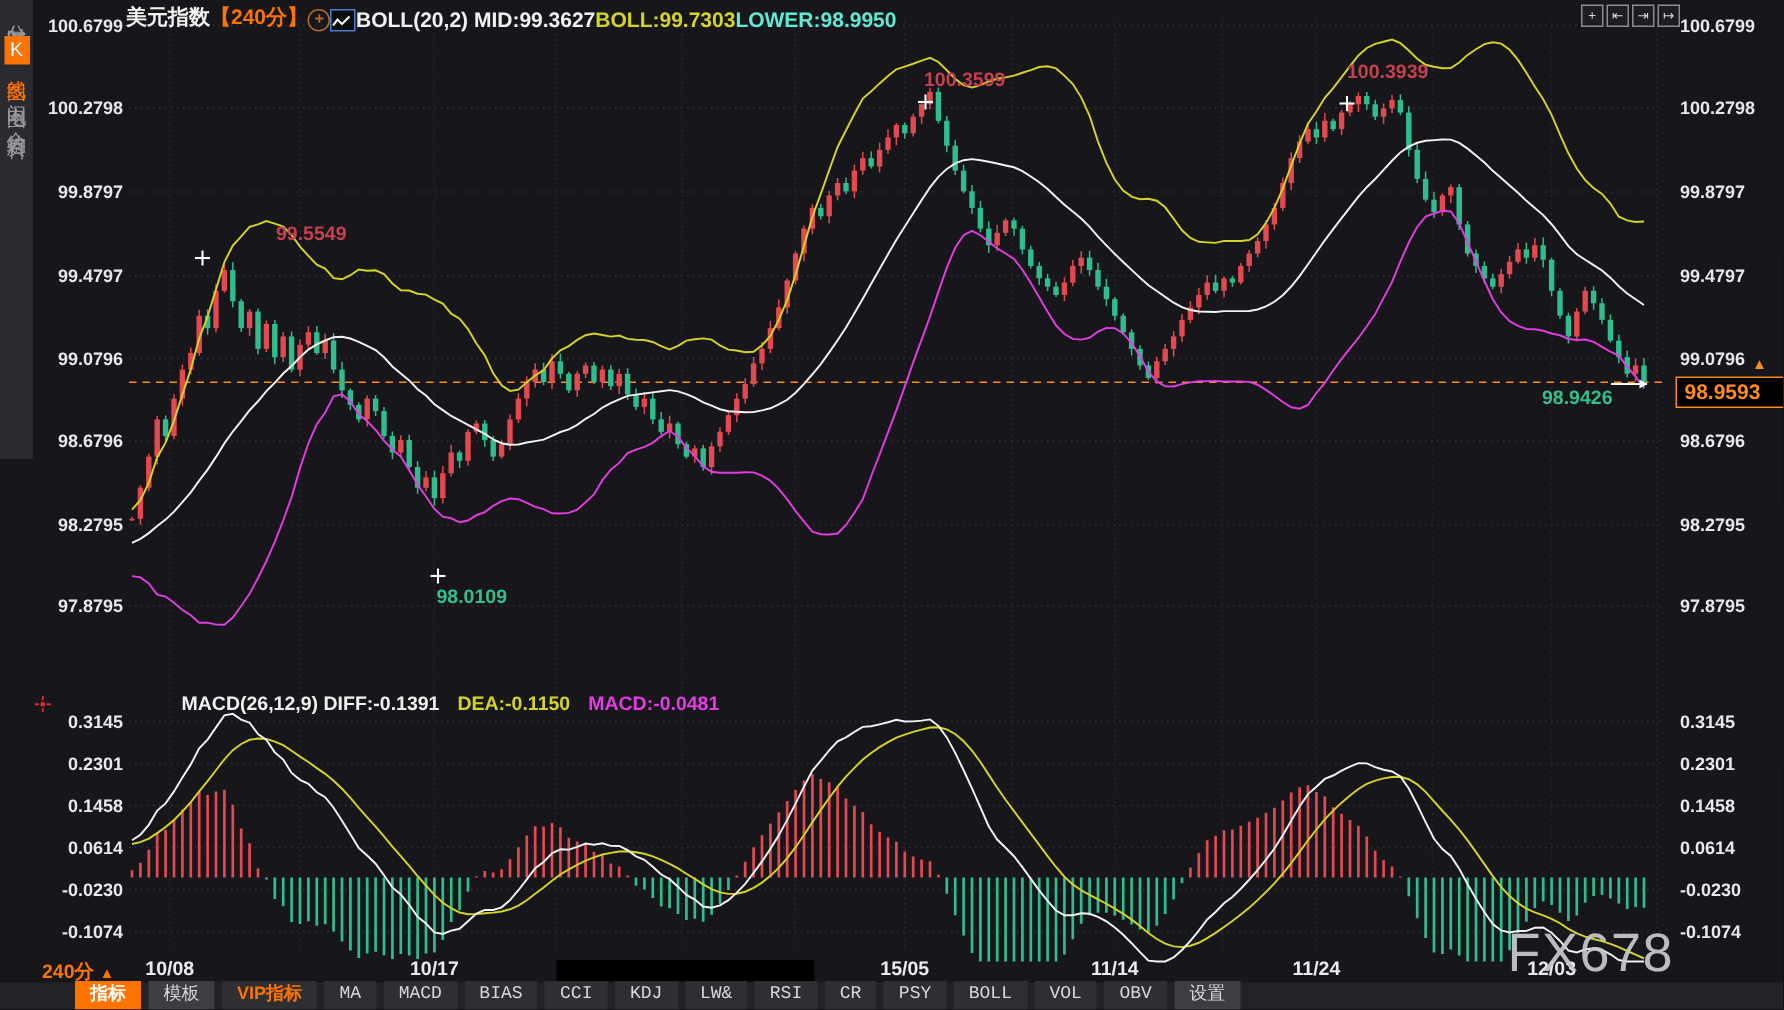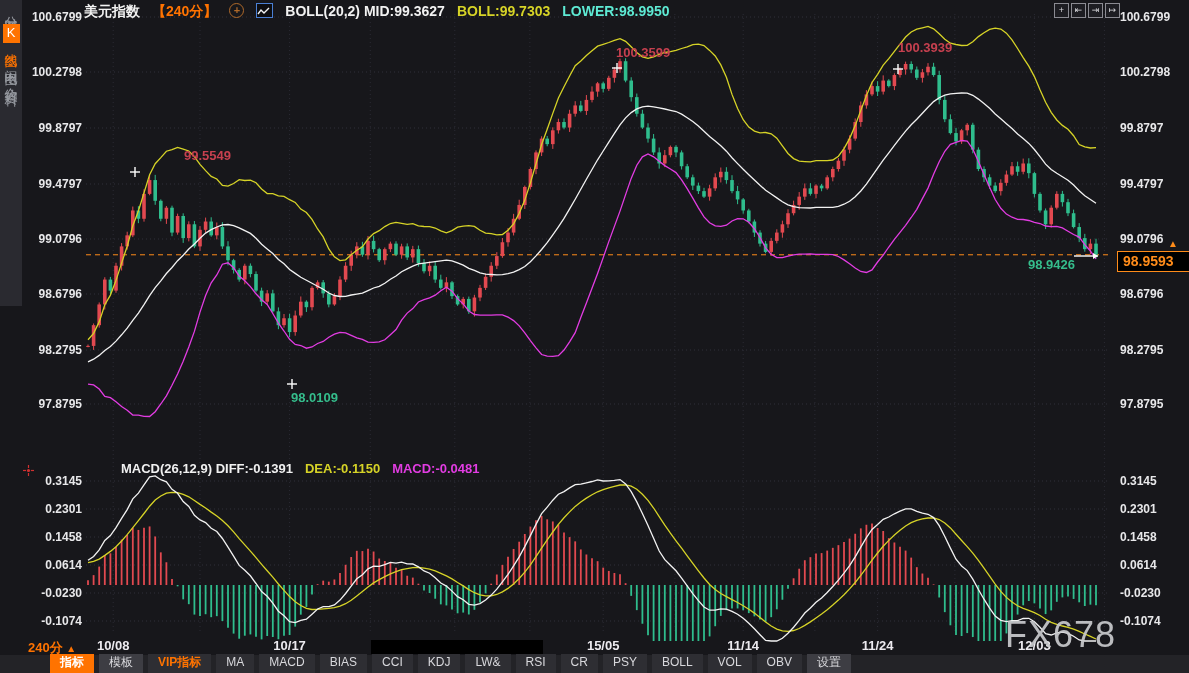--- a/index.html
+++ b/index.html
@@ -6,21 +6,21 @@
   #root{position:relative;width:1189px;height:673px;background:#17171b;overflow:hidden;
         font-family:"Liberation Sans","DejaVu Sans",sans-serif;color:#e6e6e8;}
   
   #sidebar{position:absolute;left:0;top:0;width:22px;height:300px;background:#2a2a30;
            display:flex;flex-direction:column;align-items:center;padding-top:6px;gap:12px;}
   .vtab{writing-mode:vertical-rl;text-orientation:upright;font-size:13px;line-height:15px;
         color:#979aa1;letter-spacing:2px;cursor:pointer;}
   .vtab.active{color:#ff7300;}
   .vtab .head{background:#ff7300;color:#fff;padding:1px 1px;}
   
-  #header{position:absolute;left:84px;top:3px;display:flex;align-items:flex-start;gap:12px;
+  #header{position:absolute;left:84px;top:3px;display:flex;align-items:flex-end;gap:0;
           font-size:14px;font-weight:bold;white-space:nowrap;}
   .hd-sym{color:#f2f2f2;}
   .hd-tf{color:#ff7300;}
   .hd-mid{color:#f2f2f2;}
   .hd-up{color:#d6d327;}
   .hd-low{color:#5eead4;}
   .circle-plus{display:inline-flex;align-items:center;justify-content:center;width:13px;height:13px;
         border:1px solid #b06a2a;border-radius:50%;color:#b06a2a;font-size:11px;font-weight:bold;line-height:1;}
   .mini-chart{display:inline-block;width:15px;height:13px;border:1px solid #4a7fd4;background:#0d0d10;}
   
@@ -45,21 +45,21 @@
   
   #tfbl{position:absolute;left:28px;top:639px;color:#ff7300;font-size:13px;font-weight:bold;}
   #tfbl .tri{font-size:10px;}
   
   #redact{position:absolute;left:371px;top:640px;width:172px;height:14px;background:#000;}
   
   #btoolbar{position:absolute;left:0;top:655px;width:1189px;height:18px;background:#232327;
             display:flex;align-items:center;gap:5px;padding-left:50px;box-sizing:border-box;}
   .tbtn{height:20px;line-height:16px;padding:0 10px;font-size:12px;background:#2e2e33;color:#d8d8dc;
         cursor:pointer;white-space:nowrap;}
-  .tbtn.mono{font-family:Liberation Sans, sans-serif;}
+  .tbtn.mono{font-family:Liberation Mono, monospace;}
   .tbtn.selected{background:#ff7300;color:#fff;font-weight:bold;}
   .tbtn.alt{background:#3d3d43;}
   .tbtn.vip{color:#ff7300;font-weight:bold;}
   #paneicon{position:absolute;left:4px;top:658px;width:11px;height:11px;border:1px solid #ff7300;background:#3a2a18;}
   #paneicon:after{content:"";position:absolute;left:2px;top:2px;width:5px;height:5px;background:#ff7300;}
   
   #watermark{position:absolute;left:1005px;top:614px;font-size:36px;color:#c9cacd;opacity:0.92;
              letter-spacing:1px;font-weight:400;}
 </style>
 </head>

